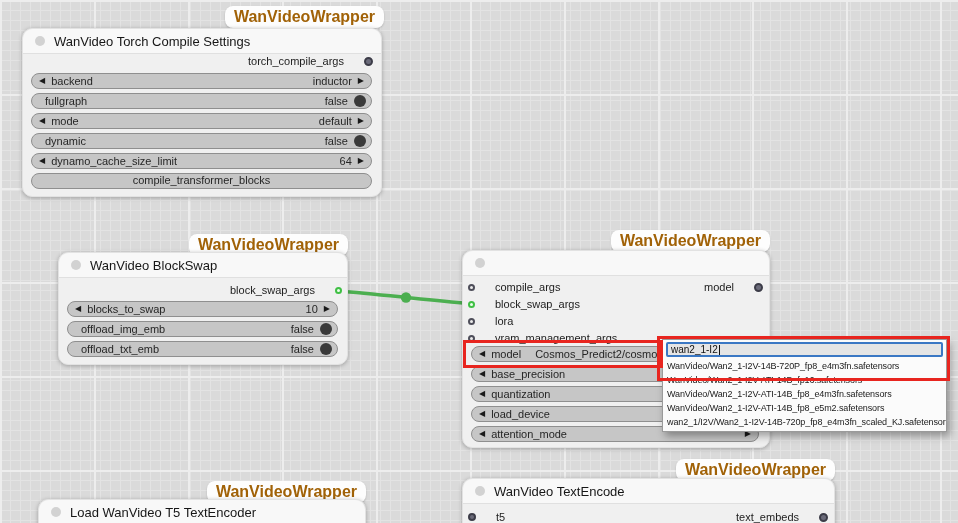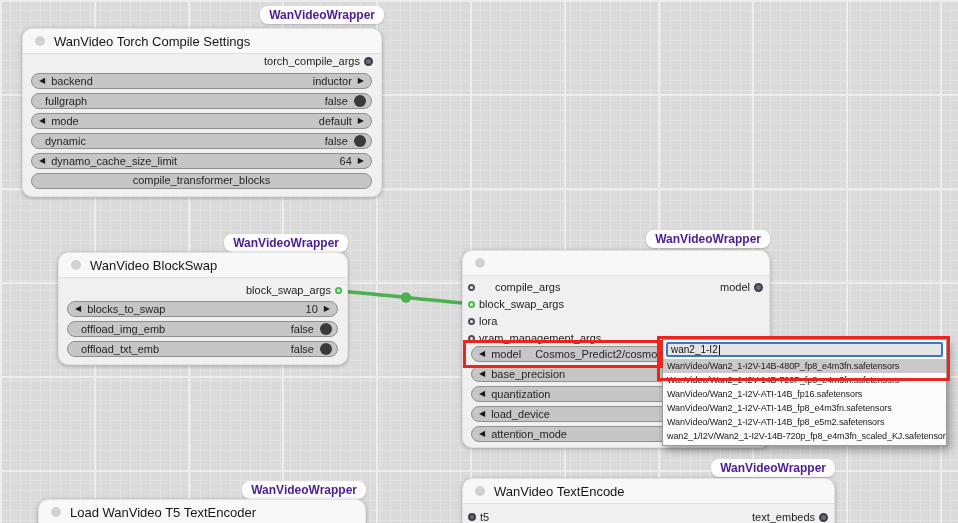--- a/index.html
+++ b/index.html
@@ -29,29 +29,29 @@
   }
   .collapse-dot {
     width:10px; height:10px; border-radius:50%; background:#d2d2d2;
     margin:0 9px 0 12px; flex:0 0 auto;
   }
   .node-title { font-size:13px; font-weight:500; color:#161616; white-space:nowrap; }
 
   .badge {
     position:absolute; z-index:2; background:#fdfdfd; border-radius:8px;
     box-shadow:0 1px 2px rgba(0,0,0,.18); padding:2px 9px;
-    font-size:12px; font-weight:700; color:#4c1d95; white-space:nowrap;
+    font-size:16px; font-weight:700; color:#a16207; white-space:nowrap;
   }
 
   .slot-row { position:absolute; display:flex; align-items:center; font-size:11px; color:#1c1c1c; white-space:nowrap; }
   .slot-dot { width:7px; height:7px; border-radius:50%; flex:0 0 auto; }
   .dot-ring   { background:#ececec; border:2.5px solid #4e4e5a; }
   .dot-ring-green { background:#eaffea; border:2.5px solid #3fbf44; }
   .dot-solid  { width:9px; height:9px; background:#6b6b7a; border:2px solid #3c3c48; }
-  .slot-label { margin:0 4px; }
+  .slot-label { margin:0 20px; }
 
   .widget {
     position:absolute; height:16px; border-radius:8px; background:#c6c6c6;
     border:1px solid #8f8f8f; display:flex; align-items:center;
     font-size:11px; color:#262626; padding:0 7px; white-space:nowrap; overflow:hidden;
   }
   .warrow { font-size:8px; color:#1a1a1a; line-height:1; flex:0 0 auto; }
   .wlabel { margin:0 6px; }
   .wspacer { flex:1 1 auto; }
   .wvalue { margin-right:6px; }
@@ -172,21 +172,21 @@
       <span class="wspacer"></span>
       <span class="wvalue">false</span>
       <span class="toggle-dot toggle-false"></span>
     </div>
   </div>
 
   <div class="node" style="left:462px; top:250px; width:308px; height:198px;">
     <div class="node-header">
       <span class="collapse-dot"></span>
     </div>
-    <div class="slot-row" style="top:30px; left:5px;gap:16px;">
+    <div class="slot-row" style="top:30px; left:5px;">
       <span class="slot-dot dot-ring"></span>
       <span class="slot-label">compile_args</span>
     </div>
     <div class="slot-row" style="top:47px; left:5px;">
       <span class="slot-dot dot-ring-green"></span>
       <span class="slot-label">block_swap_args</span>
     </div>
     <div class="slot-row" style="top:64px; left:5px;">
       <span class="slot-dot dot-ring"></span>
       <span class="slot-label">lora</span>
@@ -253,21 +253,20 @@
       <span class="slot-dot dot-solid"></span>
     </div>
   </div>
 
   <div class="dropdown">
     <div class="dd-input">
       <span>wan2_1-I2</span>
         <span class="dd-caret"></span>
     </div>
     <div class="dd-list">
-      <div class="dd-item selected">WanVideo/Wan2_1-I2V-14B-480P_fp8_e4m3fn.safetensors</div>
       <div class="dd-item">WanVideo/Wan2_1-I2V-14B-720P_fp8_e4m3fn.safetensors</div>
       <div class="dd-item">WanVideo/Wan2_1-I2V-ATI-14B_fp16.safetensors</div>
       <div class="dd-item">WanVideo/Wan2_1-I2V-ATI-14B_fp8_e4m3fn.safetensors</div>
       <div class="dd-item">WanVideo/Wan2_1-I2V-ATI-14B_fp8_e5m2.safetensors</div>
       <div class="dd-item">wan2_1/I2V/Wan2_1-I2V-14B-720p_fp8_e4m3fn_scaled_KJ.safetensors</div>
     </div>
   </div>
 
   <div class="red-rect" style="left:463px; top:340px; width:200px; height:28px;"></div>
   <div class="red-rect" style="left:657px; top:336px; width:293px; height:45px;"></div>

